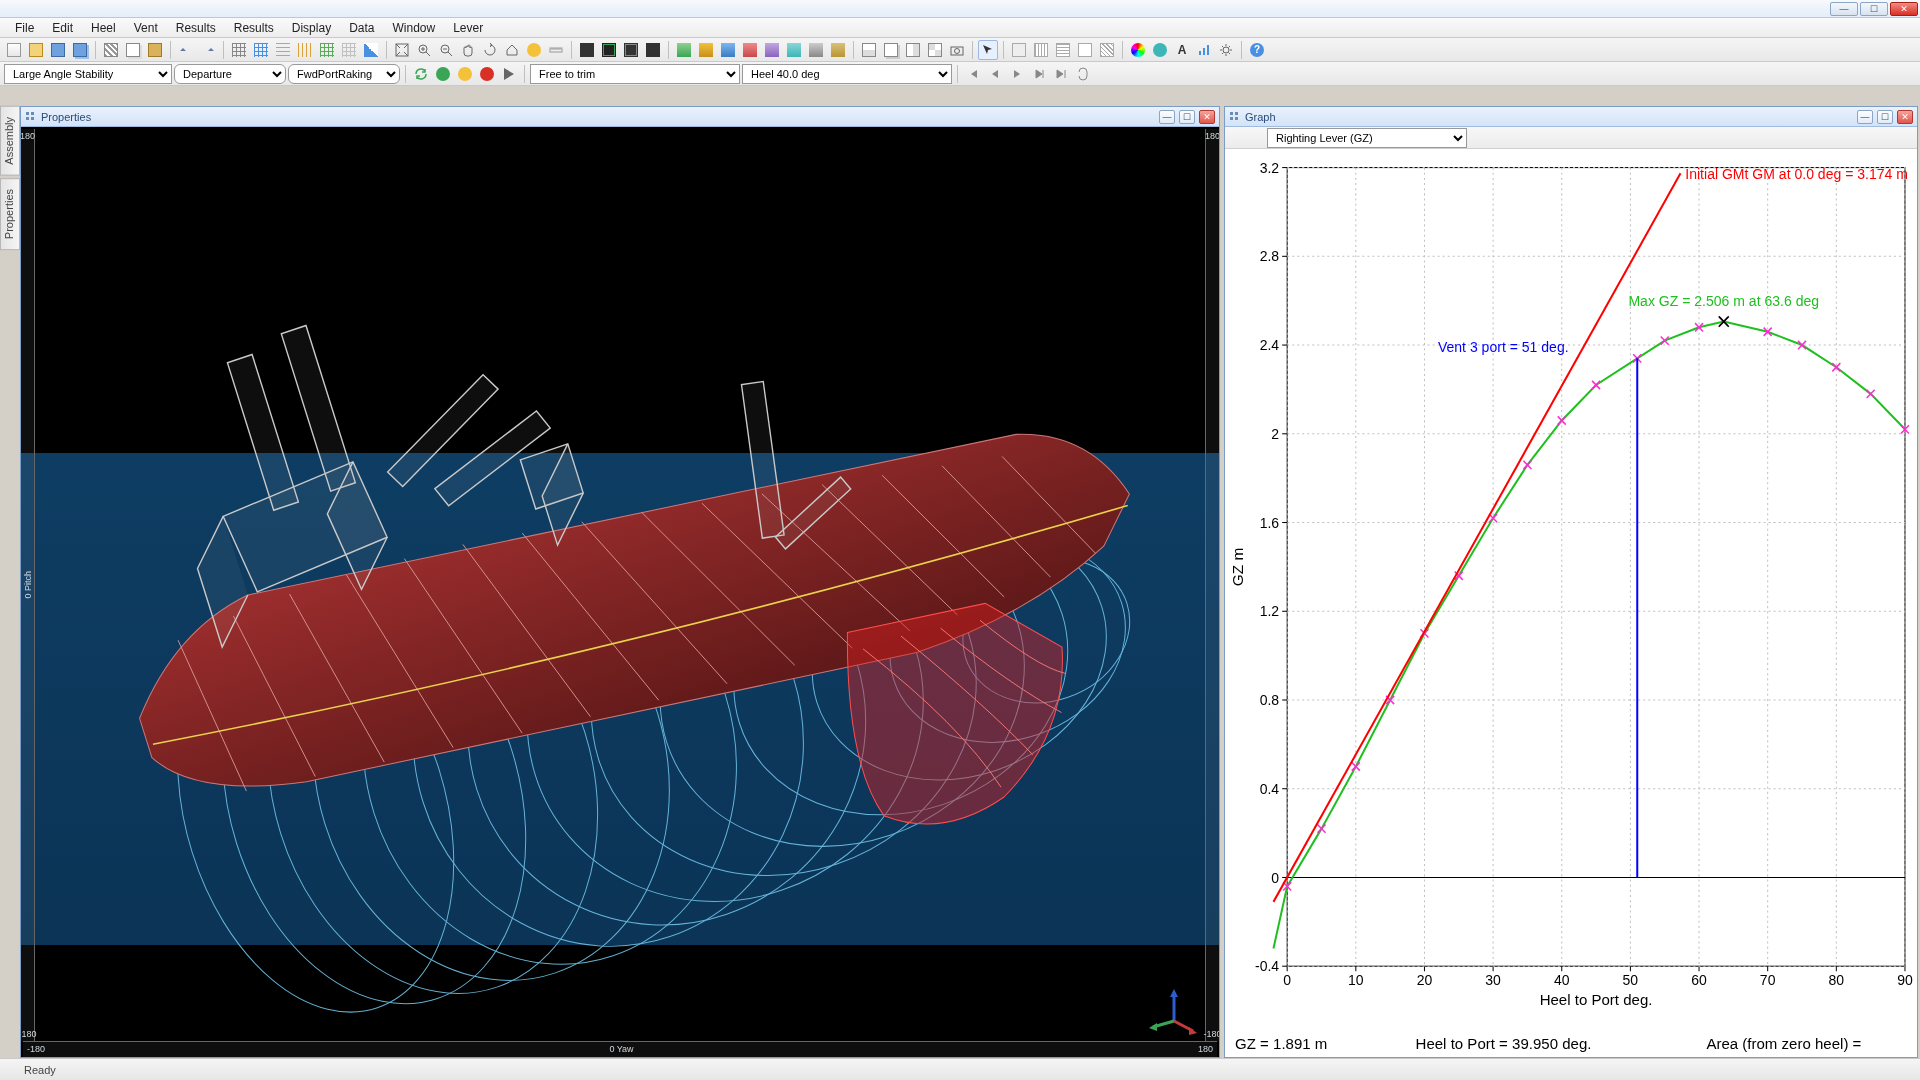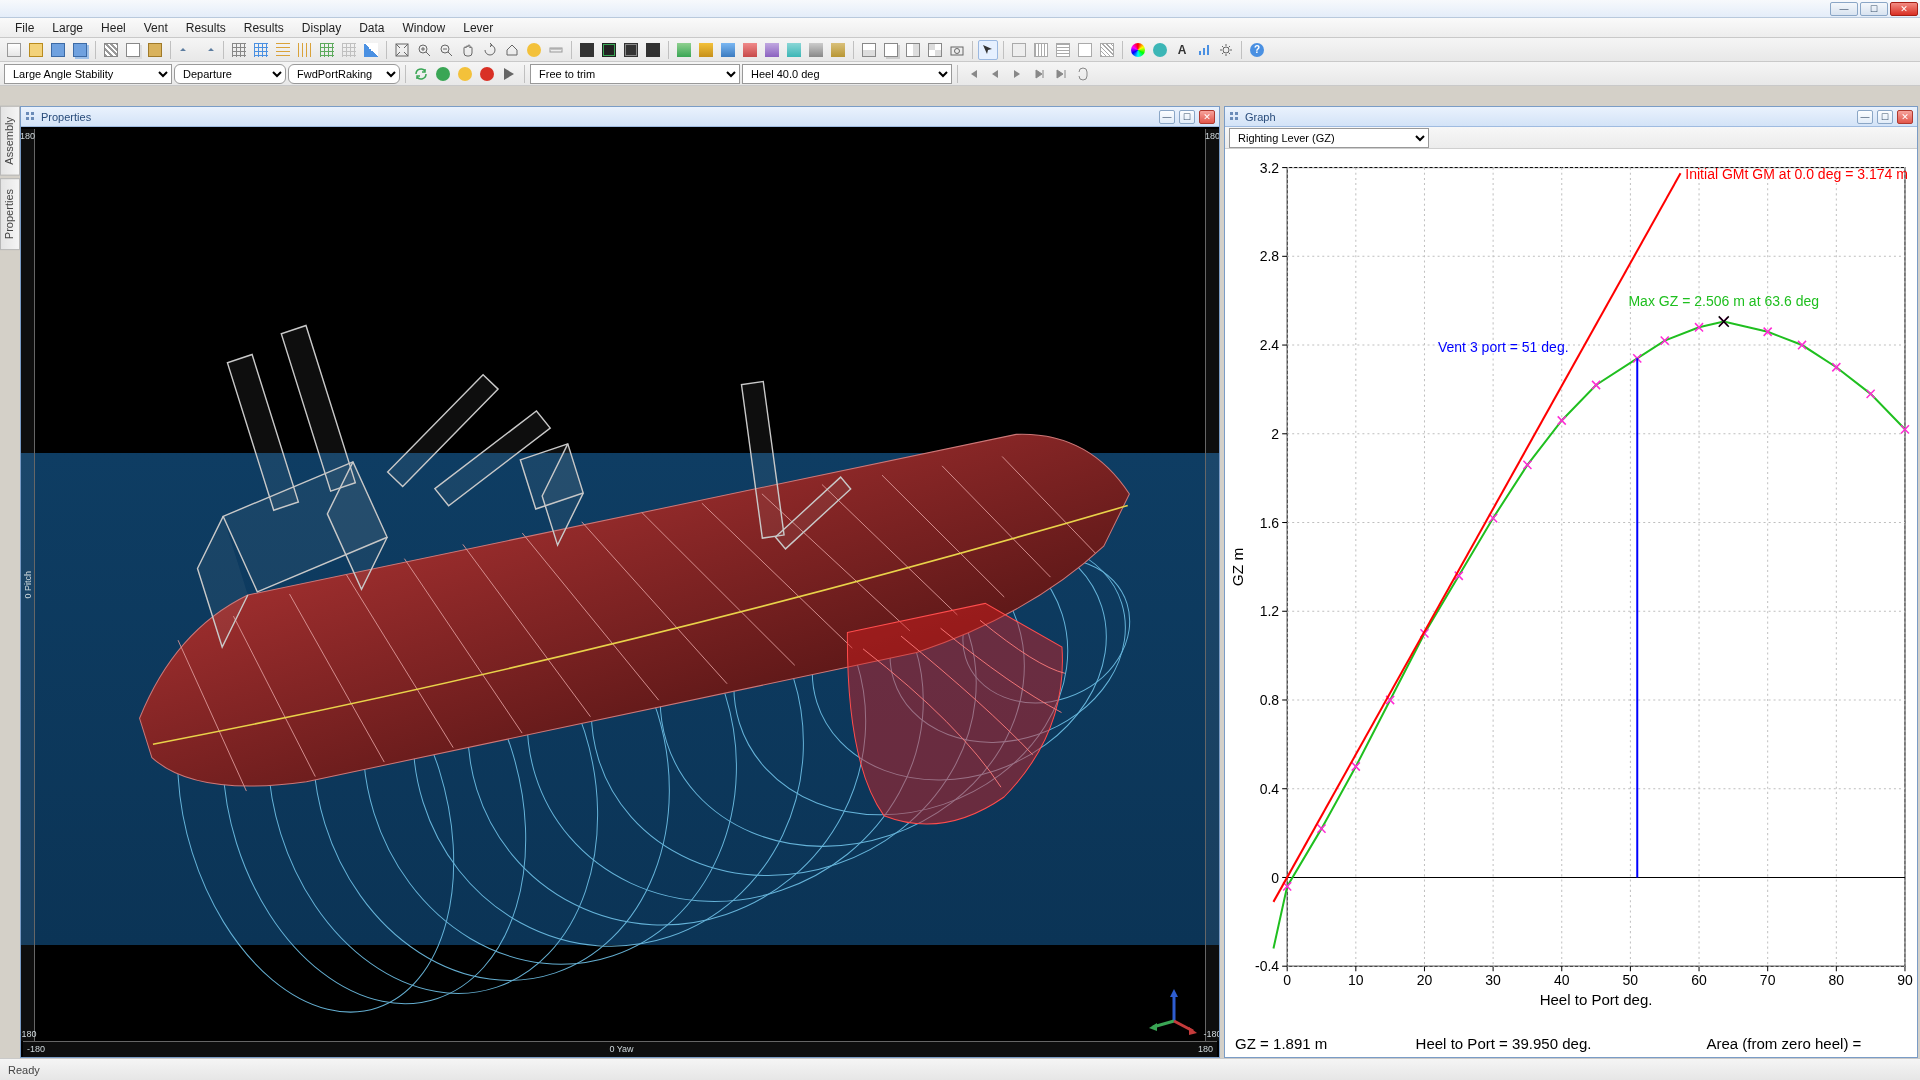--- a/index.html
+++ b/index.html
@@ -15,21 +15,21 @@
 .menubar .mi { padding: 0 9px; line-height: 20px; }
 
 
 .toolbar { height: 24px; background: linear-gradient(#f5f5f5,#e8e8e8); border-bottom: 1px solid #c9c9c9; display: flex; align-items: center; padding: 0 4px; gap: 2px; }
 .tb-btn { width: 20px; height: 20px; border: 1px solid transparent; border-radius: 2px; display: flex; align-items: center; justify-content: center; }
 .tb-ico { width: 14px; height: 14px; }
 .tb-sep { width: 1px; height: 18px; background: #c0c0c0; margin: 0 3px; }
 .tb-sel { height: 20px; font-size: 11px; border: 1px solid #999; background: #fff; padding: 0 4px; }
 .tb-sel.wide { width: 168px; }
 .tb-sel.med { width: 112px; border-radius: 6px; }
-.tb-sel.long { width: 200px; }
+.tb-sel.long { width: 200px; margin-left: 38px; }
 .tb-sel.trim { width: 210px; }
 
 
 .sidetabs { position: absolute; left: 0; top: 106px; width: 20px; height: 700px; display: flex; flex-direction: column; }
 .sidetab { writing-mode: vertical-rl; font-size: 11px; color: #444; background: linear-gradient(90deg,#f5f5f5,#e4e4e4); border: 1px solid #b7b7b7; padding: 10px 2px; margin-bottom: 2px; transform: rotate(180deg); }
 
 
 .workspace { position: absolute; left: 20px; top: 106px; right: 2px; bottom: 22px; display: flex; gap: 4px; }
 
 
@@ -50,21 +50,21 @@
 .rulerV.left { left: 0; }
 .rulerV.right { right: 0; border-right: none; border-left: 1px solid #666; }
 .tri-axes { position: absolute; right: 18px; bottom: 22px; width: 54px; height: 54px; }
 
 
 .graph-toolbar { height: 22px; display: flex; align-items: center; padding: 2px 4px; border-bottom: 1px solid #cfcfcf; background: linear-gradient(#f7f7f7,#ececec); }
 .plot-area { flex: 1; position: relative; background: #fff; }
 .plot-svg { position: absolute; inset: 0; width: 100%; height: 100%; }
 
 
-.statusbar { position: absolute; left: 0; right: 0; bottom: 0; height: 22px; background: linear-gradient(#f5f5f5,#e6e6e6); border-top: 1px solid #c9c9c9; font-size: 11px; color: #444; display: flex; align-items: center; padding: 0 8px; }
+.statusbar { position: absolute; left: 0; right: 0; bottom: 0; height: 22px; background: linear-gradient(#f5f5f5,#e6e6e6); border-top: 1px solid #c9c9c9; font-size: 11px; color: #444; display: flex; align-items: center; padding: 0 24px; }
 
 
 .ic-new { background: linear-gradient(#fff,#e6e6e6); border: 1px solid #999; }
 .ic-open { background: #f3d27a; border: 1px solid #b98b1d; }
 .ic-save { background: #6fa1df; border: 1px solid #3c6aa5; }
 .ic-cut { background: repeating-linear-gradient(45deg,#999 0 2px,#fff 2px 4px); border: 1px solid #888; }
 .ic-copy { background: #fff; border: 1px solid #888; box-shadow: 2px 2px 0 #ddd; }
 .ic-paste { background: #d9b25c; border: 1px solid #a07a29; }
 .ic-play { width: 0; height: 0; border-top: 6px solid transparent; border-bottom: 6px solid transparent; border-left: 10px solid #3aa655; }
 .ic-circle { border-radius: 50%; }
@@ -80,21 +80,21 @@
 <body>
 
 <div class="titlebar">
   <div class="win-btn">—</div>
   <div class="win-btn">☐</div>
   <div class="win-btn close">✕</div>
 </div>
 
 <div class="menubar">
   <div class="mi">File</div>
-  <div class="mi">Large</div>
+  <div class="mi">Edit</div>
   <div class="mi">Heel</div>
   <div class="mi">Vent</div>
   <div class="mi">Results</div>
   <div class="mi">Results</div>
   <div class="mi">Display</div>
   <div class="mi">Data</div>
   <div class="mi">Window</div>
   <div class="mi">Lever</div>
 </div>
 

